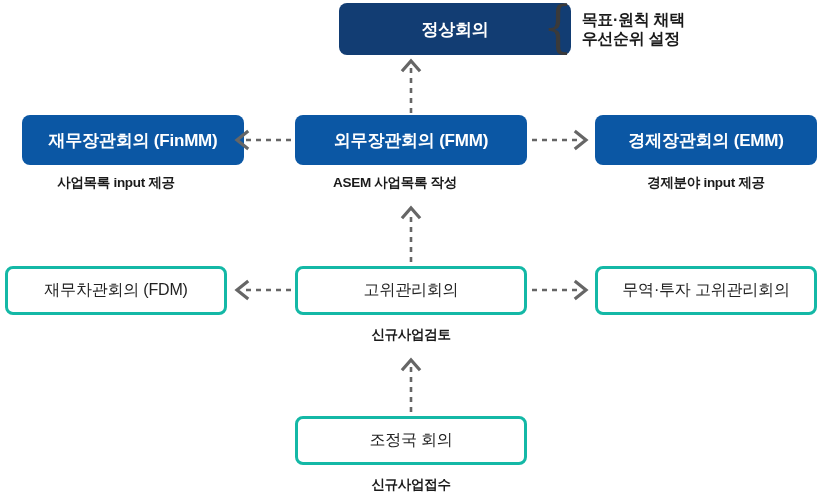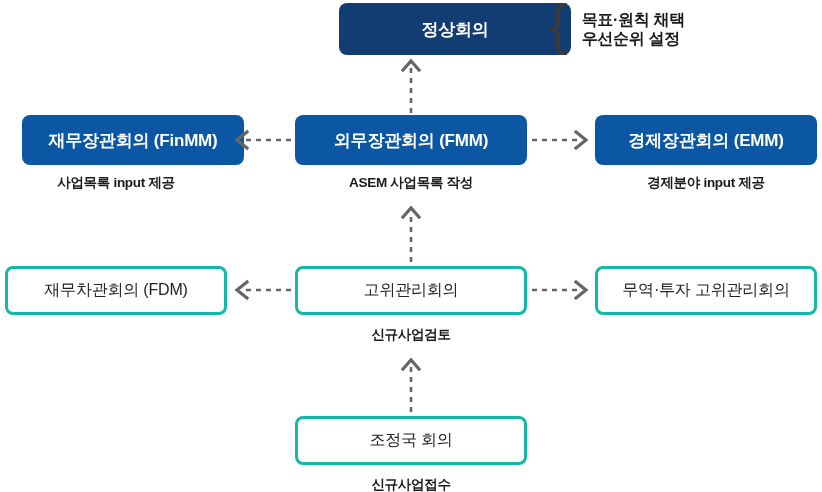--- a/index.html
+++ b/index.html
@@ -100,21 +100,21 @@
 
   <svg class="arrow" style="left:398px; top:56px;" width="26" height="58">
     <line x1="13" y1="57" x2="13" y2="12" stroke="#666666" stroke-width="2.6" stroke-dasharray="5,5"></line>
     <polyline points="5,14 13,5 21,14" fill="none" stroke="#666666" stroke-width="3.2" stroke-linecap="square" stroke-linejoin="miter"></polyline>
   </svg>
 
   <div class="node node-blue" style="left:22px; top:115px; width:222px; height:50px;">재무장관회의 (FinMM)</div>
   <div class="caption" style="left:5px; top:174px; width:222px;">사업목록 input 제공</div>
 
   <div class="node node-blue" style="left:295px; top:115px; width:232px; height:50px;text-align:center;">외무장관회의 (FMM)</div>
-  <div class="caption" style="left:295px; top:174px; width:232px;">ASEM 사업목록 작성</div>
+  <div class="caption" style="left:279px; top:174px; width:232px;">ASEM 사업목록 작성</div>
 
   <div class="node node-blue" style="left:595px; top:115px; width:222px; height:50px;">경제장관회의 (EMM)</div>
   <div class="caption" style="left:595px; top:174px; width:222px;">경제분야 input 제공</div>
 
   <svg class="arrow" style="left:231px; top:127px;" width="62" height="26">
     <line x1="60" y1="13" x2="14" y2="13" stroke="#666666" stroke-width="2.6" stroke-dasharray="5,5"></line>
     <polyline points="16,5 6,13 16,21" fill="none" stroke="#666666" stroke-width="3.2" stroke-linecap="square" stroke-linejoin="miter"></polyline>
   </svg>
 
   <svg class="arrow" style="left:530px; top:127px;" width="62" height="26">

